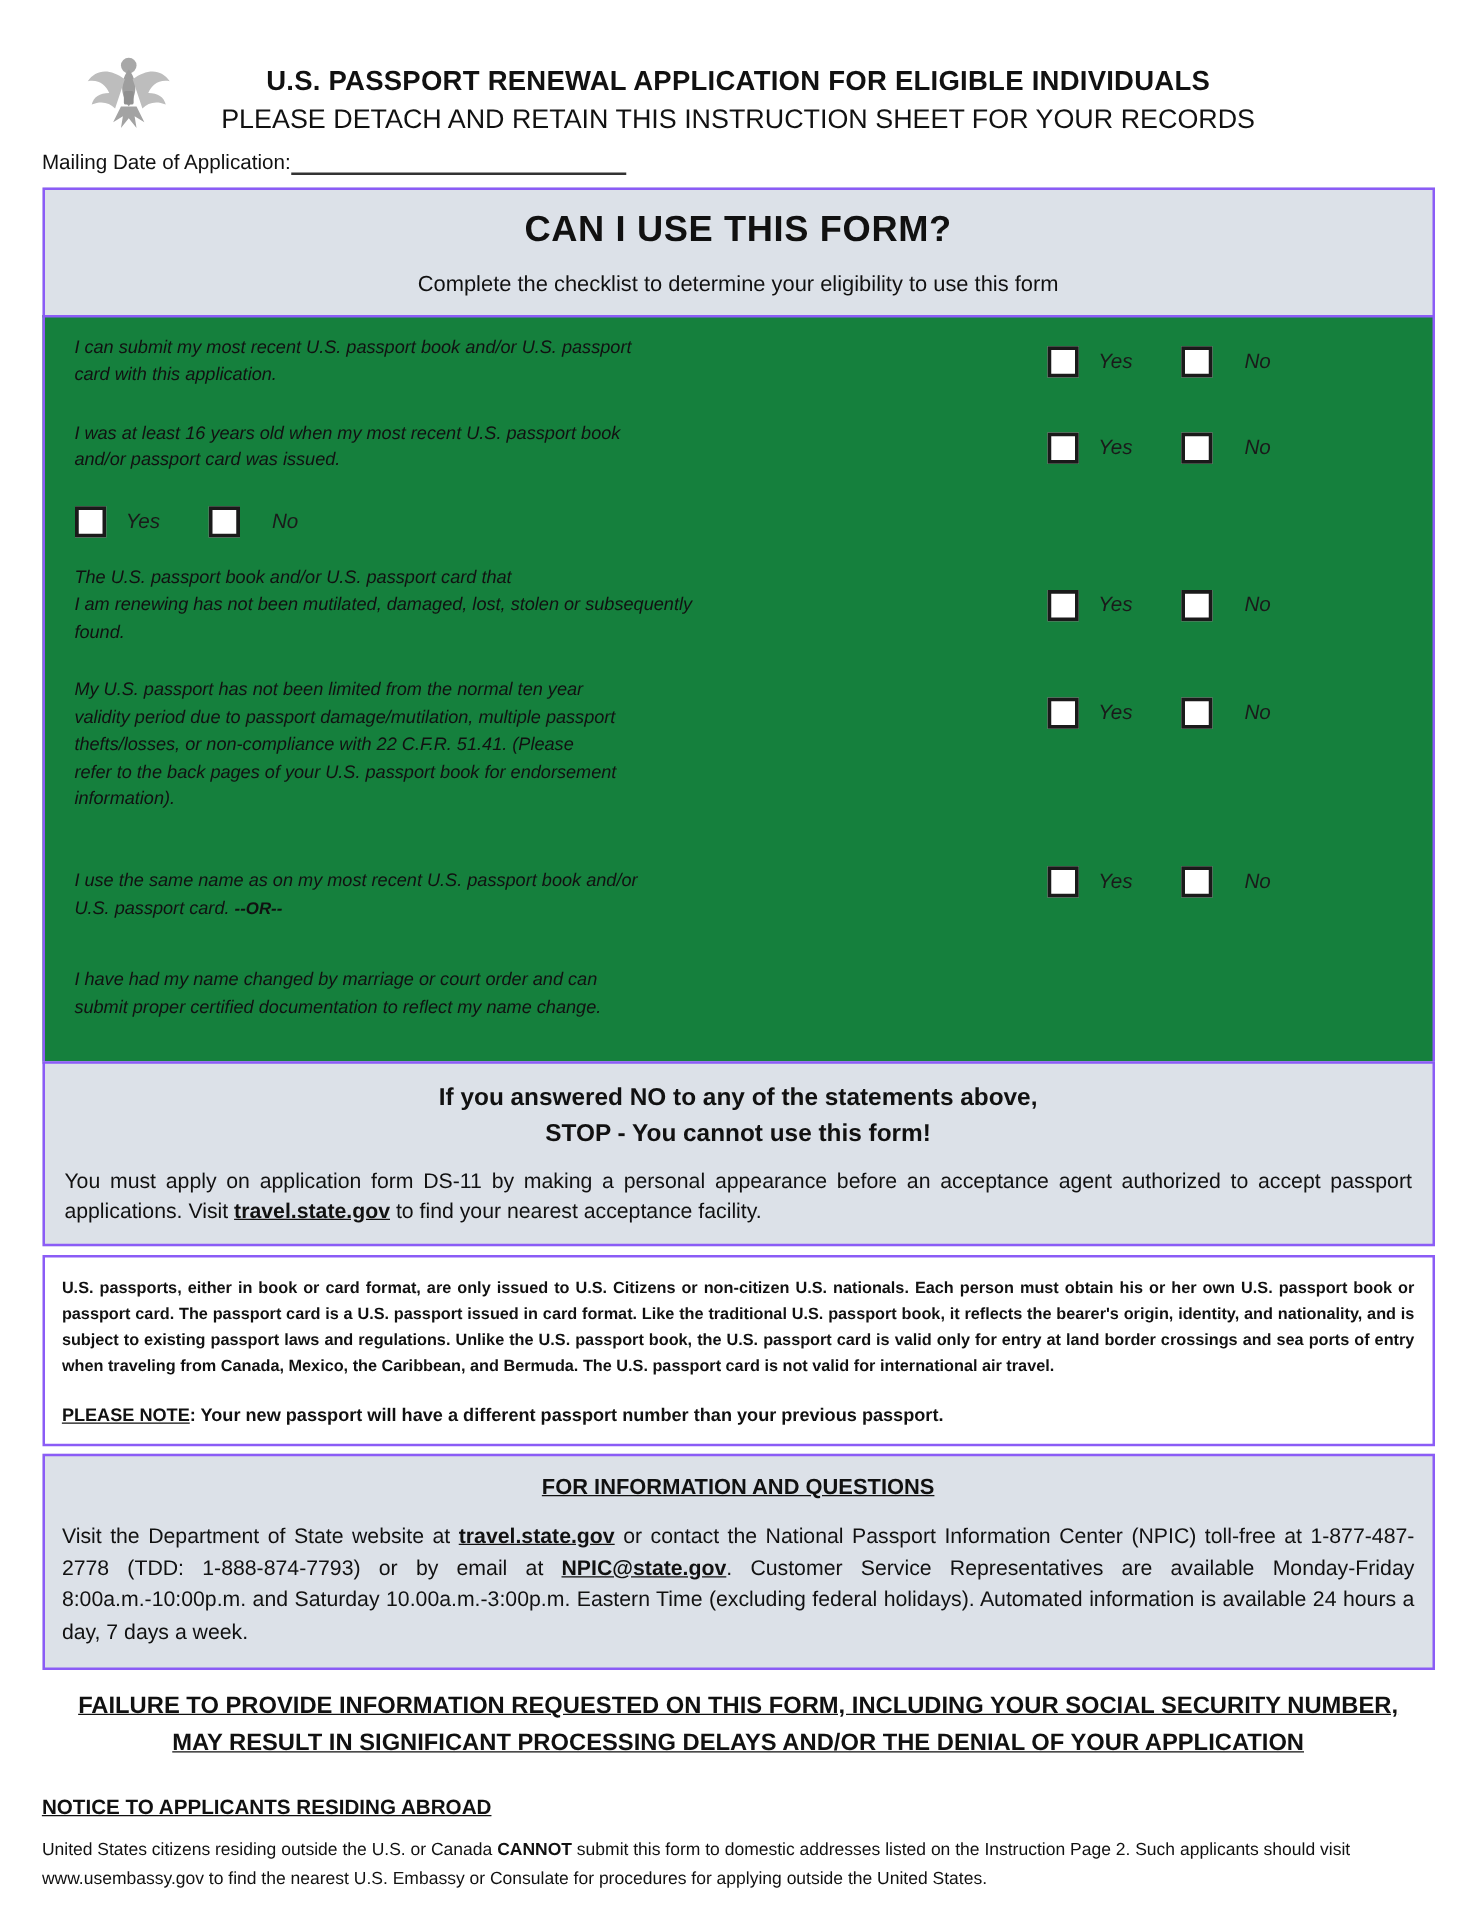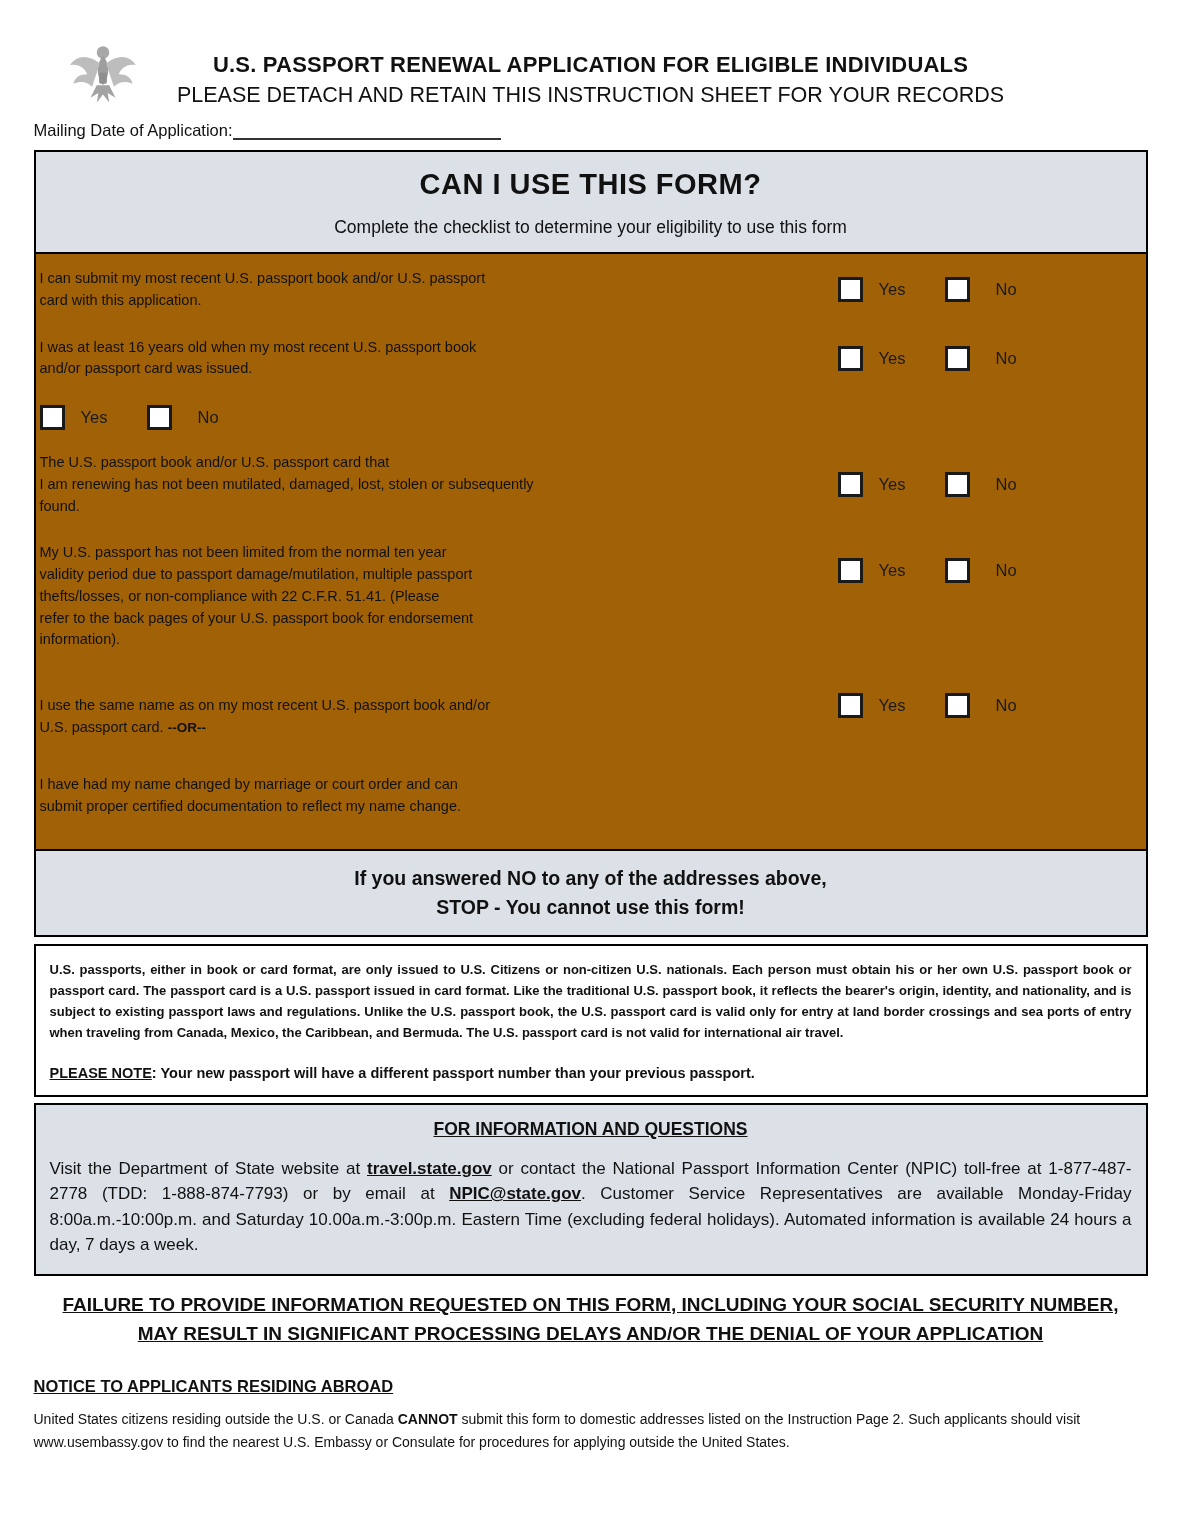--- a/index.html
+++ b/index.html
@@ -14,28 +14,28 @@
   
   .hdr { position: relative; min-height: 86px; }
   .eagle { position: absolute; left: 30px; top: 2px; width: 78px; height: 82px; }
   .hdr-text { text-align: center; padding-top: 16px; }
   .hdr-title { font-size: 22px; font-weight: bold; letter-spacing: .2px; }
   .hdr-sub { font-size: 21.5px; margin-top: 5px; }
   .mailing { font-size: 16.5px; margin-top: 13px; }
   .mailing-line { display: inline-block; width: 268px; border-bottom: 2px solid #333; height: 17px; vertical-align: bottom; }
 
   
-  .box { border: 2px solid #000000; }
+  .box { border: 2px solid #8b5cf6; }
   .gray { background: #dce1e8; }
   .titlebox { margin-top: 10px; padding: 16px 10px 14px; text-align: center; }
   .titlebox h1 { font-size: 29px; font-weight: bold; letter-spacing: .5px; }
   .titlebox h2 { font-size: 17.5px; font-weight: normal; margin-top: 16px; }
 
   
-  .checklist { margin-top: -2px; background: #a16207; padding: 14px 20px 10px 4px; }
+  .checklist { margin-top: -2px; background: #15803d; padding: 14px 20px 10px 24px; font-style: italic; }
   .row { display: flex; justify-content: space-between; }
   .stmt { font-size: 14.5px; line-height: 1.5; white-space: pre-line; max-width: 600px; }
   .stmt .orlbl { font-weight: bold; font-size: 13.5px; }
   .stmt p + p { margin-top: 14px; }
   .yn { flex-shrink: 0; width: 288px; display: flex; align-items: center; align-self: center; }
   .yn.top { align-self: flex-start; }
   .cb { width: 25px; height: 25px; border: 3px solid #1a1a1a; background: #fff; flex-shrink: 0; cursor: pointer; }
   .yn .lbl { font-size: 16.5px; color: #1a1a1a; }
   .yn .lbl.yes { margin-left: 16px; width: 42px; }
   .yn .lbl.no  { margin-left: 26px; }
@@ -168,22 +168,25 @@
       <div class="yn top mt6">
         <span class="cb"></span>
         <span class="lbl yes">Yes</span>
         <span class="cb no-cb"></span>
         <span class="lbl no">No</span>
       </div>
     </div>
   </div>
 
   <div class="box gray stopbox">
-    <div class="stop-line">If you answered NO to any of the addresses above,</div>
+    <div class="stop-line">If you answered NO to any of the statements above,</div>
     <div class="stop-line">STOP - You cannot use this form!</div>
+    <div class="stop-body">
+      <span>You must apply on application form DS-11 by making a personal appearance before an acceptance agent authorized to accept passport applications. Visit </span><span class="blink">travel.state.gov</span><span> to find your nearest acceptance facility.</span>
+    </div>
   </div>
 
   <div class="box cardbox">
     <div class="body">U.S. passports, either in book or card format, are only issued to U.S. Citizens or non-citizen U.S. nationals. Each person must obtain his or her own U.S. passport book or passport card. The passport card is a U.S. passport issued in card format. Like the traditional U.S. passport book, it reflects the bearer's origin, identity, and nationality, and is subject to existing passport laws and regulations. Unlike the U.S. passport book, the U.S. passport card is valid only for entry at land border crossings and sea ports of entry when traveling from Canada, Mexico, the Caribbean, and Bermuda. The U.S. passport card is not valid for international air travel.</div>
     <div class="note">
       <span class="u">PLEASE NOTE</span><span>: Your new passport will have a different passport number than your previous passport.</span>
     </div>
   </div>
 
   <div class="box gray infobox">

